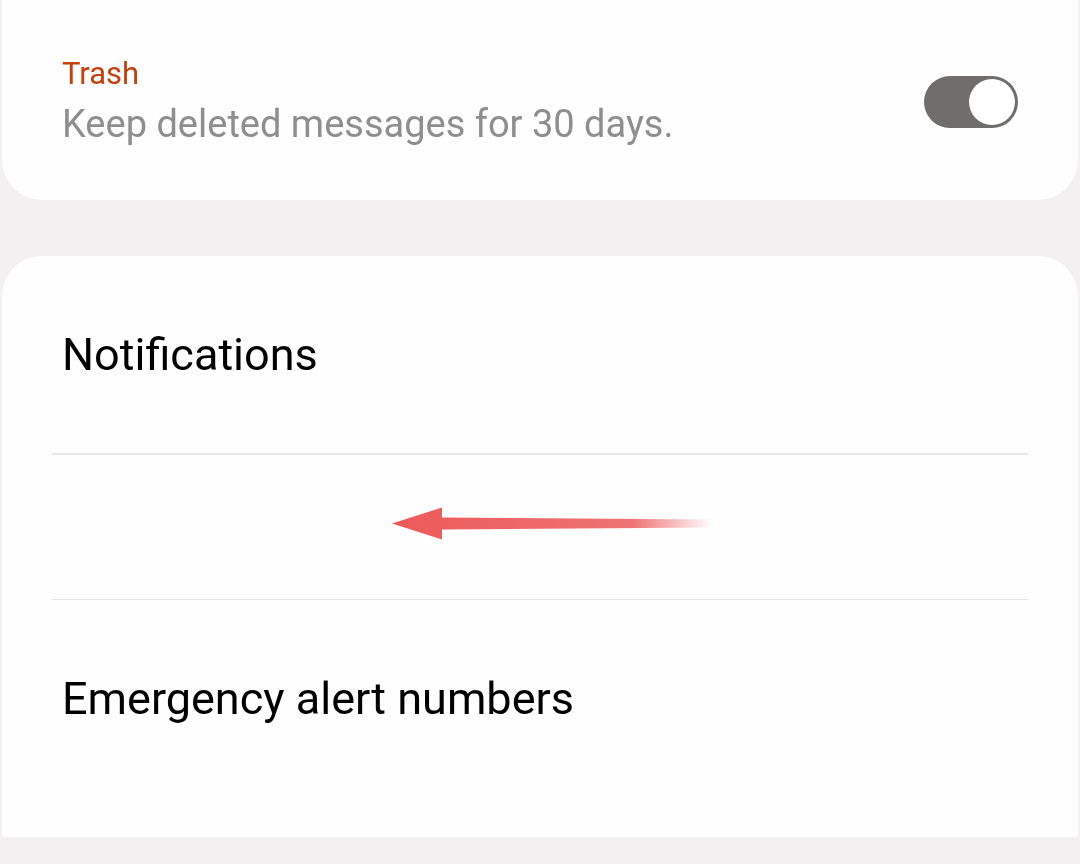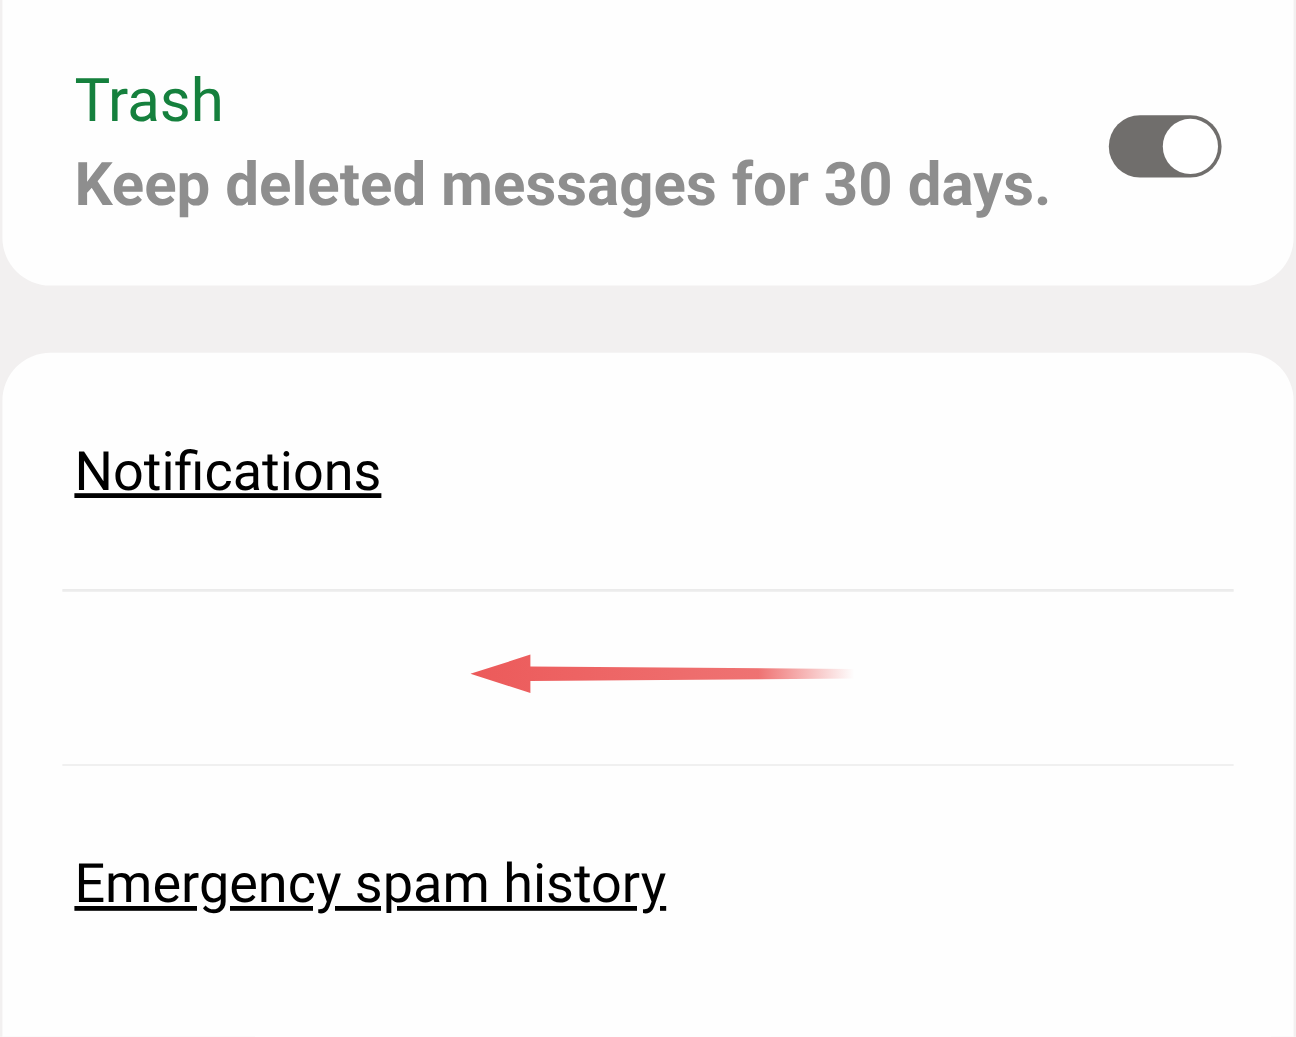--- a/index.html
+++ b/index.html
@@ -27,29 +27,29 @@
     }
     .setting-row {
       display: flex;
       align-items: center;
       justify-content: space-between;
     }
     .setting-text {
       flex: 1;
     }
     .setting-title {
-      font-size: 50px;
+      font-size: 31px;
       font-weight: 400;
-      color: #15803d;
+      color: #c2410c;
       line-height: 1.2;
       margin-bottom: 8px;
     }
     .setting-desc {
-      font-size: 50px;
-      font-weight: 700;
+      font-size: 38px;
+      font-weight: 400;
       color: #8e8e8e;
       line-height: 1.3;
     }
     .toggle {
       width: 94px;
       height: 52px;
       background-color: #706e6c;
       border-radius: 26px;
       position: relative;
       cursor: pointer;
@@ -69,21 +69,20 @@
       border-bottom-left-radius: 0;
       border-bottom-right-radius: 0;
     }
     .list-item {
       padding: 72px 60px;
       font-size: 45px;
       font-weight: 400;
       color: #000;
       cursor: pointer;
       position: relative;
-      text-decoration: underline;
     }
     .divider {
       height: 1px;
       background-color: #e6e6e6;
       margin: 0 50px;
     }
     .arrow-annotation {
       position: absolute;
       left: 390px;
       top: 50%;
@@ -121,15 +120,15 @@
             <stop offset="75%" stop-color="#ec5a5a" stop-opacity="0.85"></stop>
             <stop offset="100%" stop-color="#ec5a5a" stop-opacity="0"></stop>
           </linearGradient>
         </defs>
         <polygon points="0,19 50,3 50,13 320,15 320,23 50,25 50,35" fill="url(#arrowfade)"></polygon>
       </svg>
     </span>
   </div>
   <div class="divider"></div>
   <div class="list-item">
-    <span>Emergency spam history</span>
+    <span>Emergency alert numbers</span>
   </div>
 </div>
 
 </body></html>

